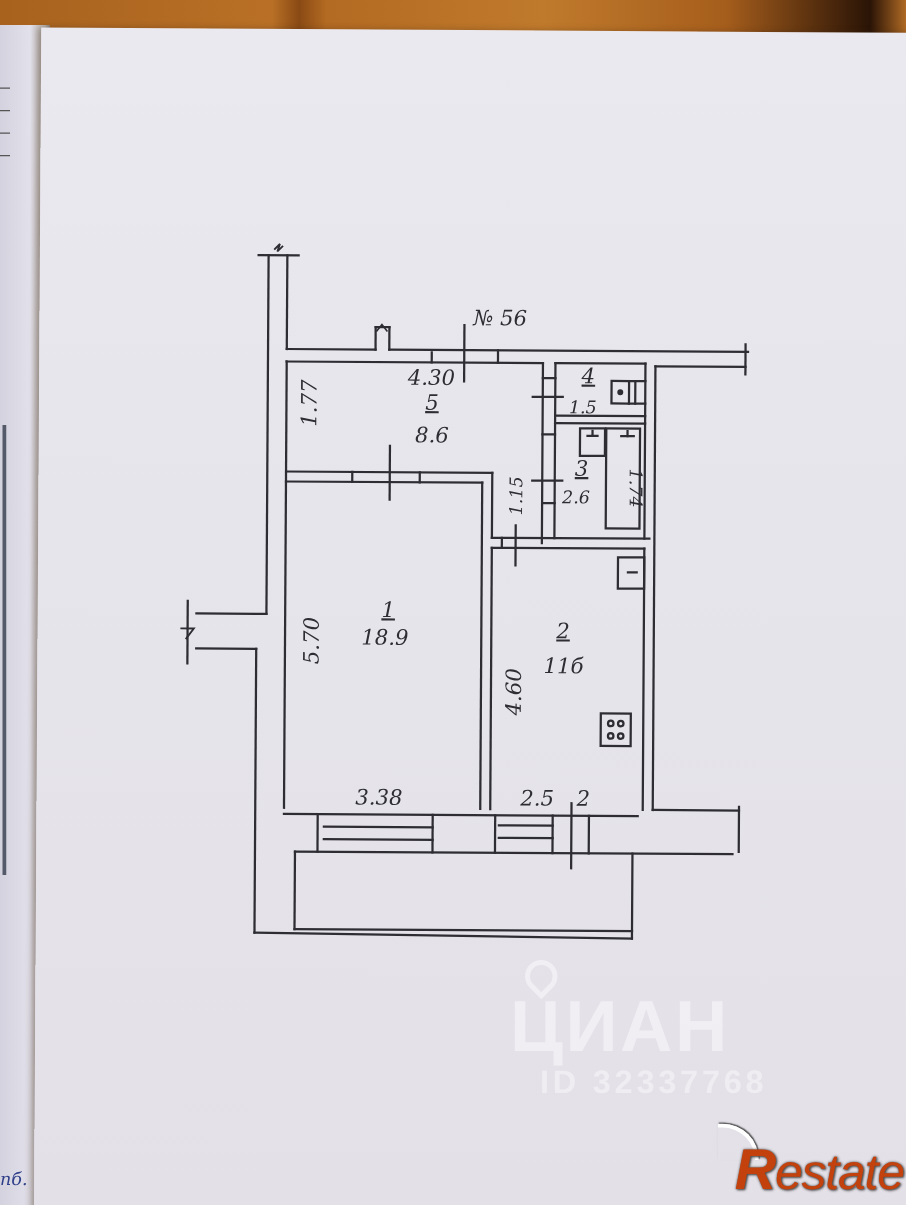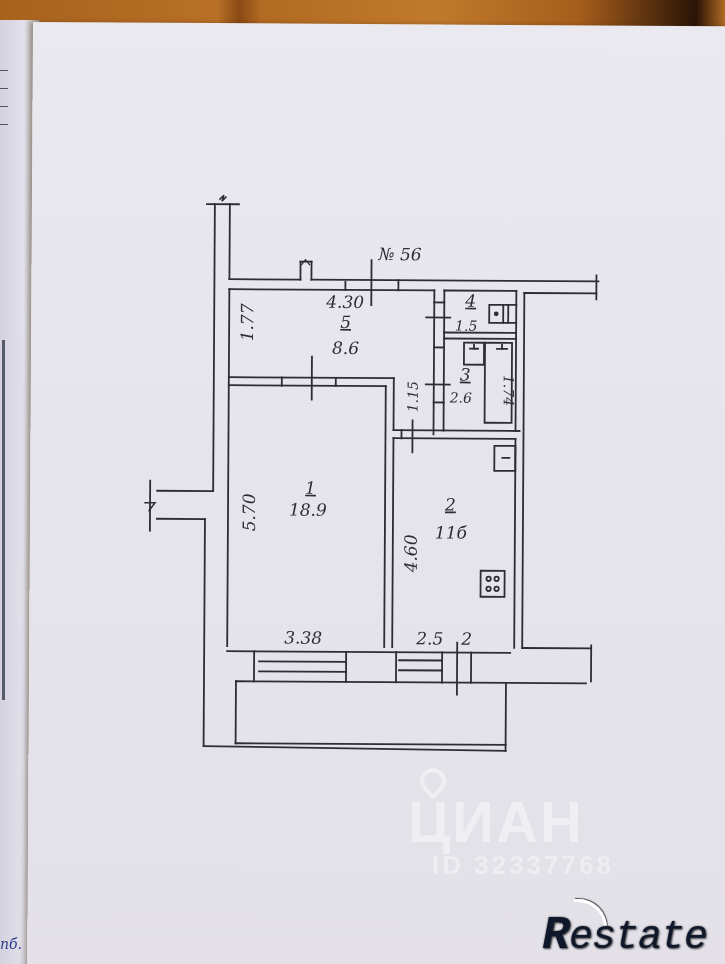--- a/index.html
+++ b/index.html
@@ -39,23 +39,23 @@
       position:absolute; left:432px; top:850px;
       font-family:"Liberation Sans", sans-serif; font-weight:bold; font-size:26px;
       color: rgba(255,255,255,0.4); letter-spacing: 3px;
     }
     .wm-pin {
       position:absolute; left:420px; top:768px; width:18px; height:18px;
       border:4px solid rgba(255,255,255,0.45); border-radius:50% 50% 50% 0;
       transform: rotate(-45deg);
     }
     .restate {
-      position:absolute; right:18px; bottom:2px;
-      font-family:Liberation Mono, monospace; font-style: italic; font-size: 40px;
-      color:#0f172a; letter-spacing:-1px;
+      position:absolute; right:2px; bottom:2px;
+      font-family:Liberation Sans, sans-serif; font-style: italic; font-size: 40px;
+      color:#c2410c; letter-spacing:-1px;
       text-shadow: 0 0 2px #555, 1px 1px 2px #444;
     }
     .restate .big { font-weight:bold; font-size: 46px; }
     .restate-waves {
       position:absolute; right:118px; bottom:36px; width:30px; height:26px;
       border-top:3px solid #fff; border-right:3px solid #fff; border-radius: 0 30px 0 0;
       box-shadow: 1px -1px 1px #555;
     }
     .title-ghost {
       position:absolute; left:150px; top:80px; width:450px;

